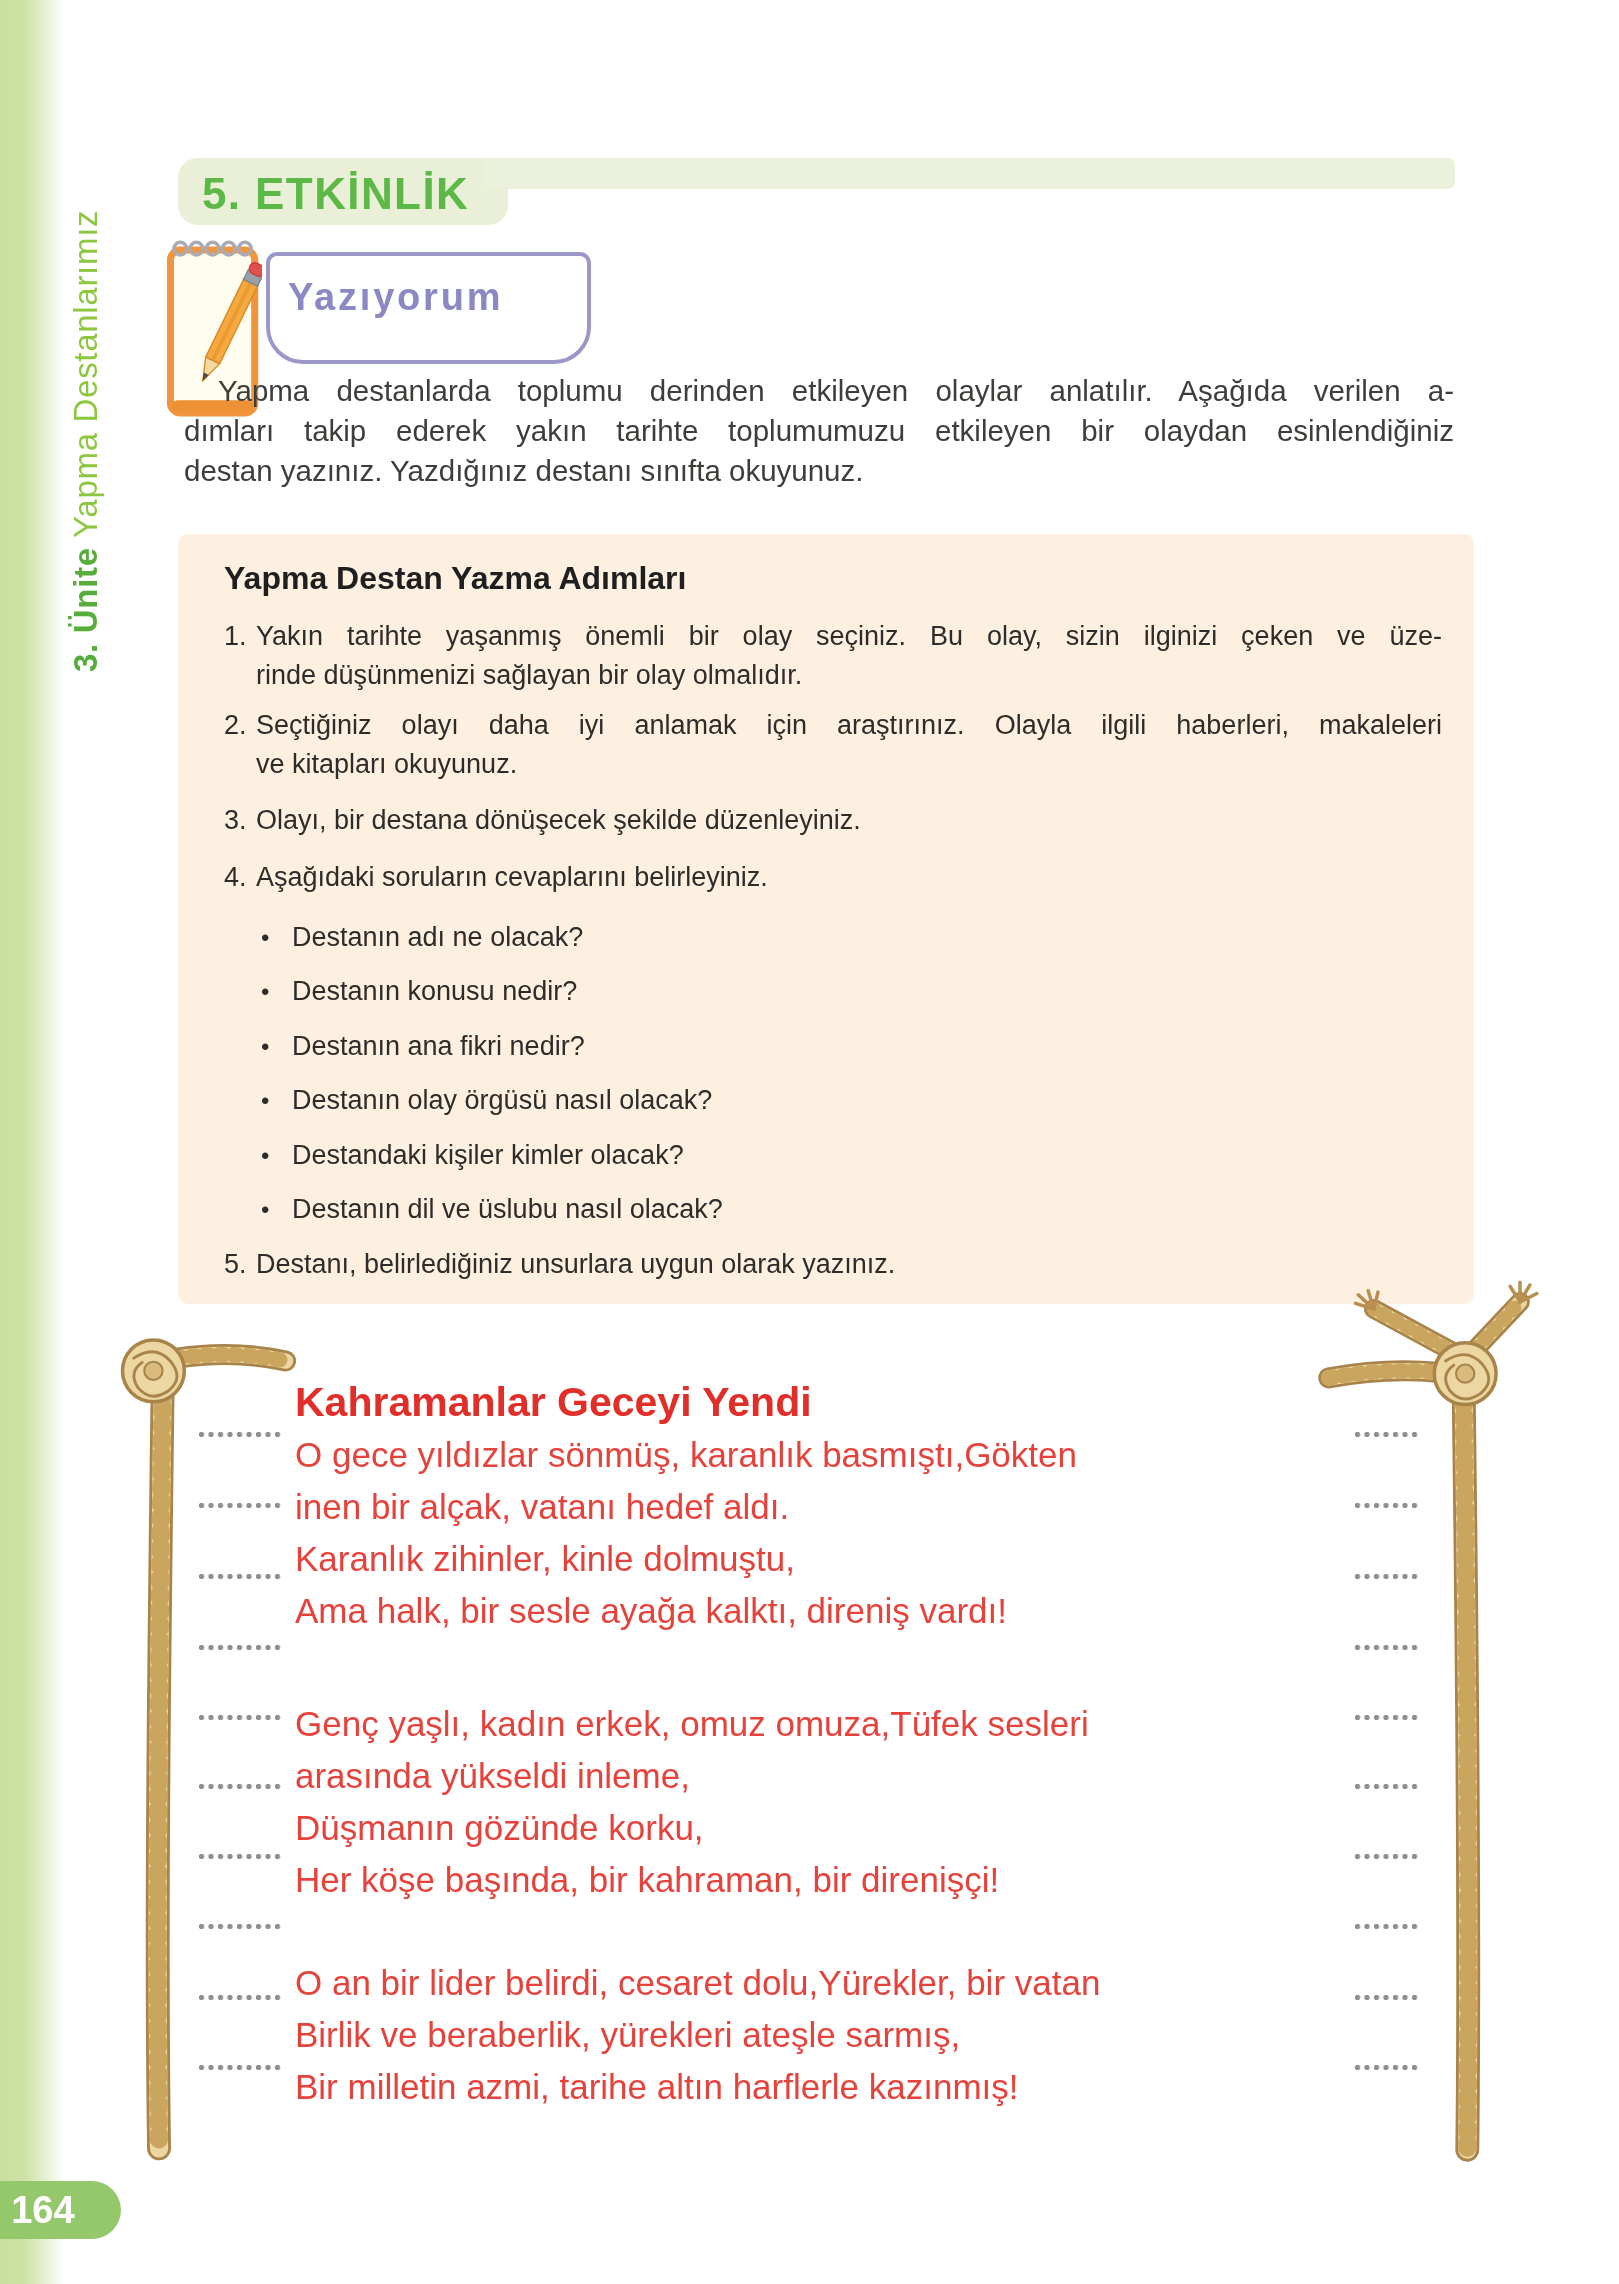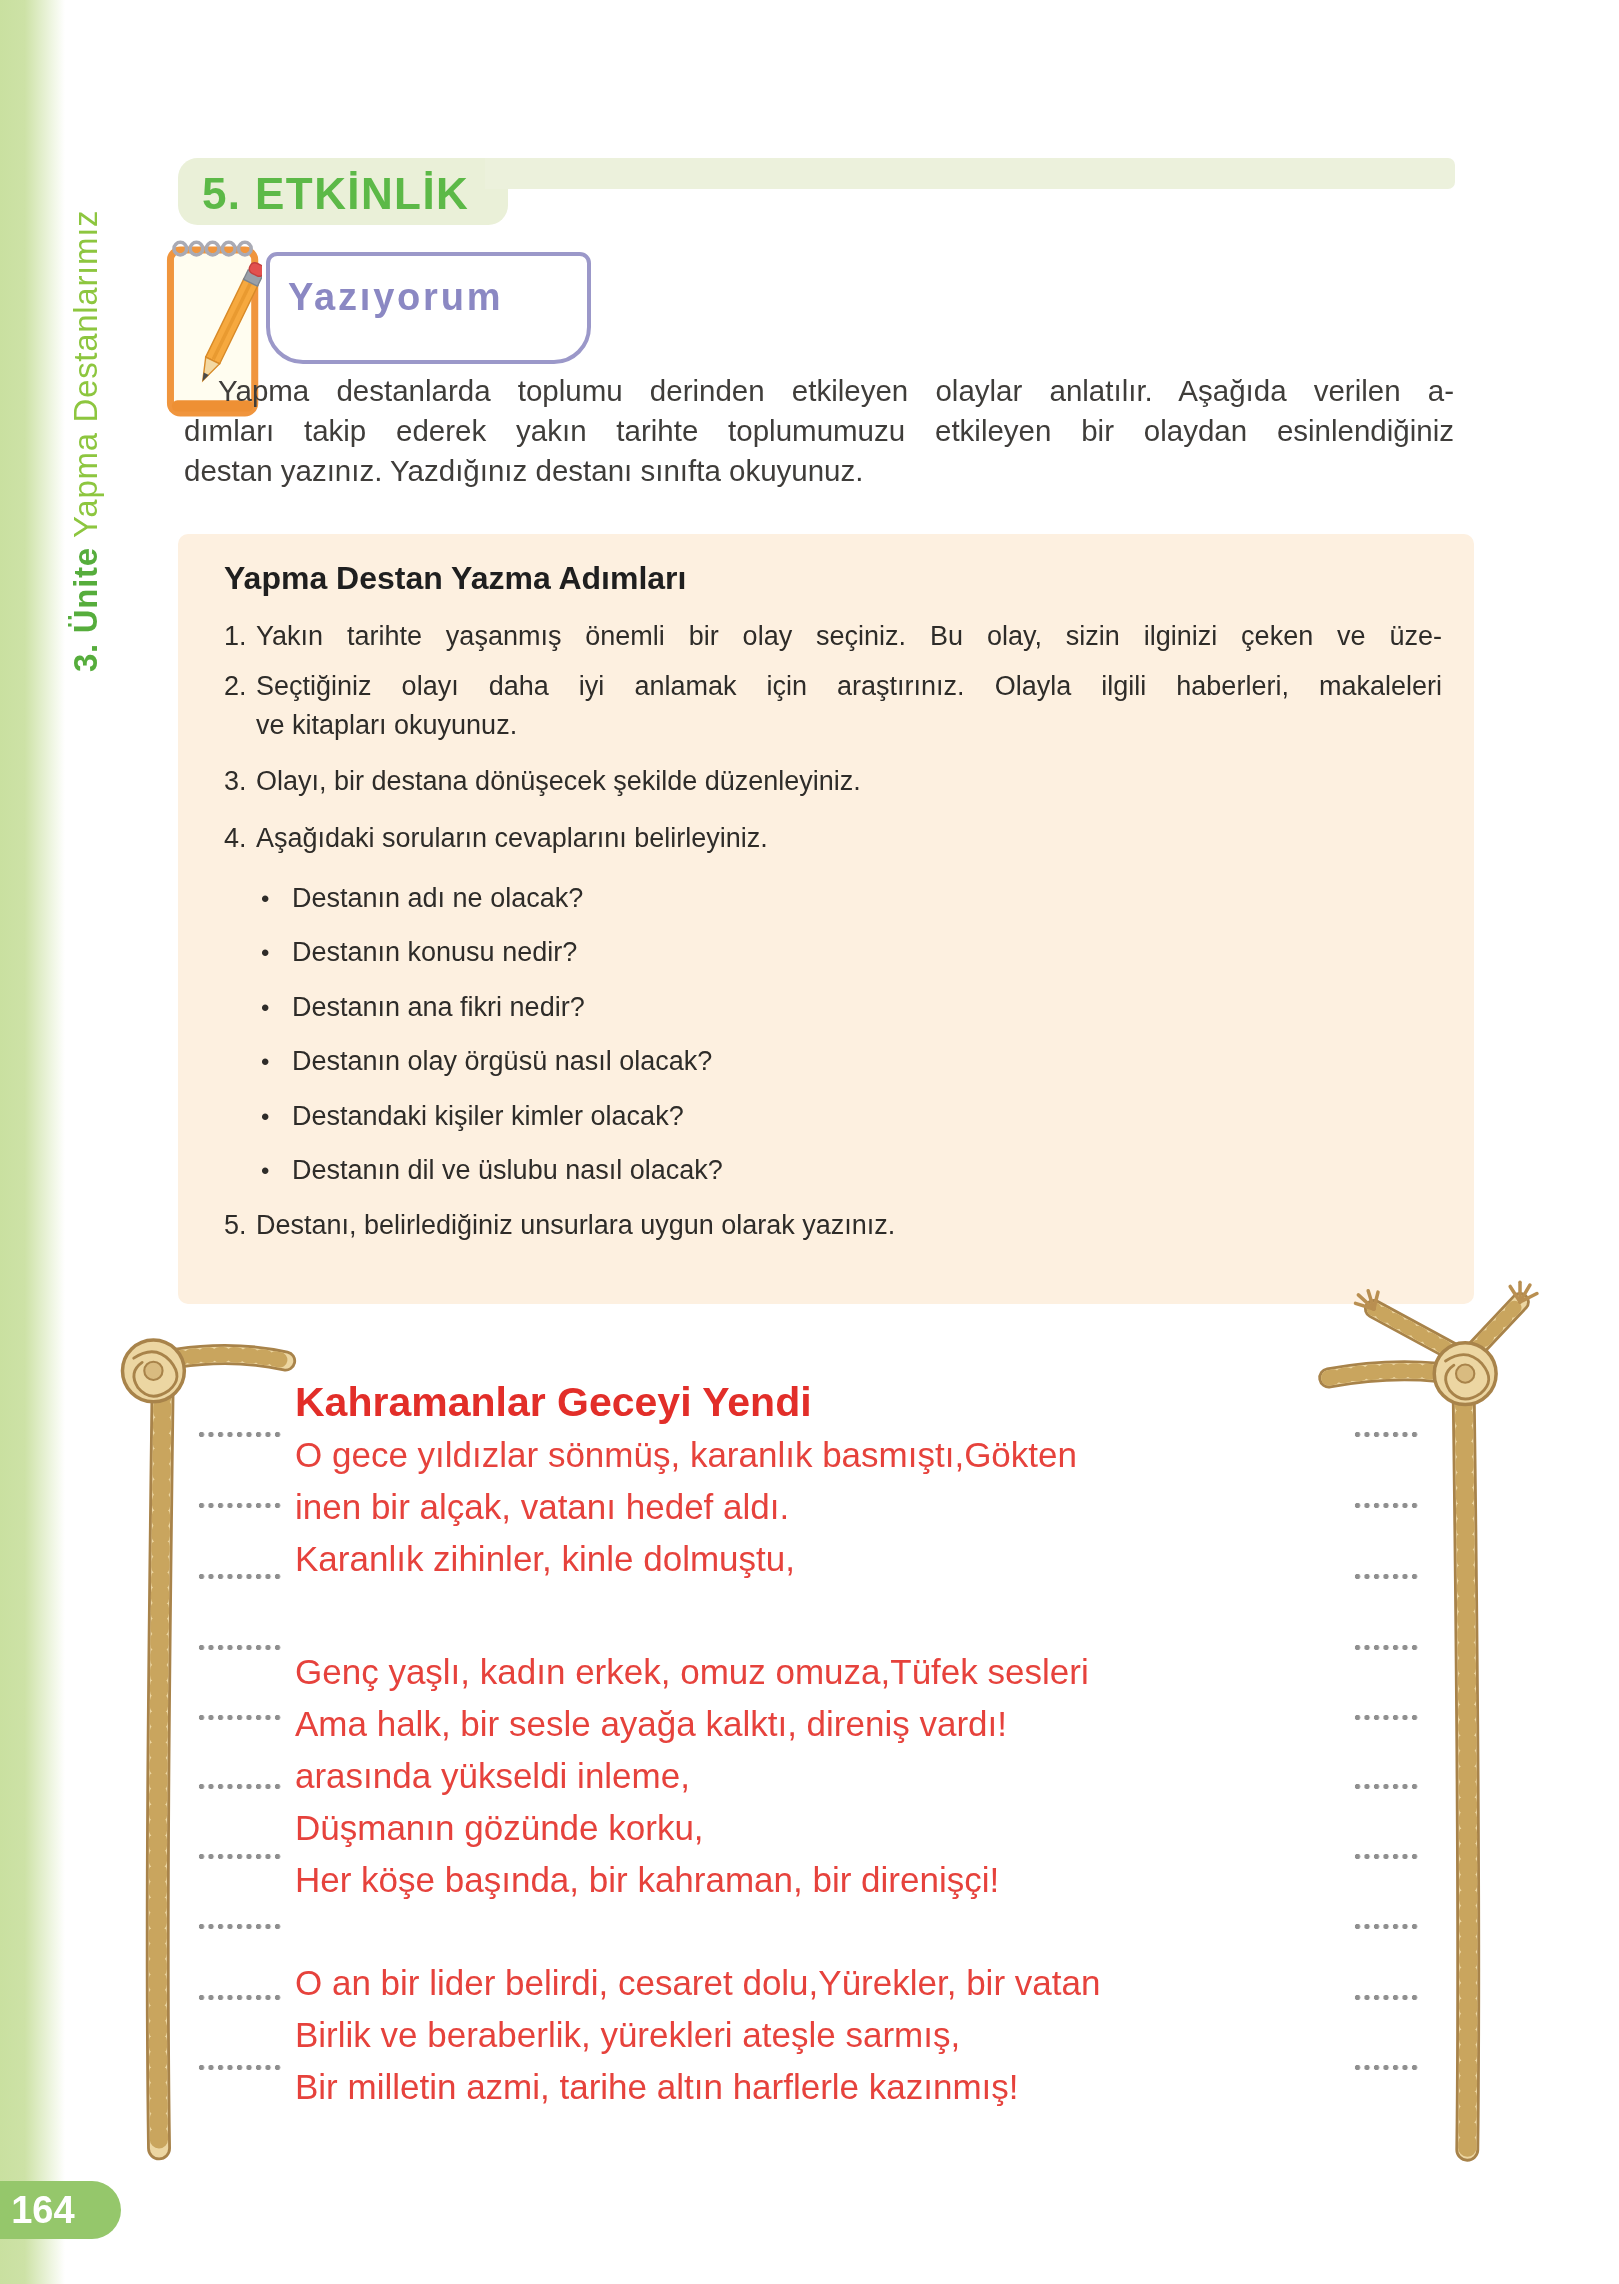--- a/index.html
+++ b/index.html
@@ -129,20 +129,21 @@
     <div class="line">destan yazınız. Yazdığınız destanı sınıfta okuyunuz.</div>
   </div>
 
   <div class="steps-box">
     <div class="steps-title">Yapma Destan Yazma Adımları</div>
 
     <div class="step mt1">
       <span class="num">1.</span>
       <span class="lines">
         <div class="l just">Yakın tarihte yaşanmış önemli bir olay seçiniz. Bu olay, sizin ilginizi çeken ve üze-</div>
+        <div class="l">rinde düşünmenizi sağlayan bir olay olmalıdır.</div>
       </span>
     </div>
 
     <div class="step mt2">
       <span class="num">2.</span>
       <span class="lines">
         <div class="l just">Seçtiğiniz olayı daha iyi anlamak için araştırınız. Olayla ilgili haberleri, makaleleri</div>
         <div class="l">ve kitapları okuyunuz.</div>
       </span>
     </div>
@@ -241,22 +242,22 @@
       <path d="M2056 1936 q 30 -20 52 4 q 20 24 -2 42 q -26 18 -44 -4 q -14 -22 6 -36" stroke="#a8834a" stroke-width="4"></path>
       <circle cx="2084" cy="1954" r="13" fill="#d9bb80" stroke="#a8834a" stroke-width="3"></circle>
     </g>
   </svg>
 
   <div class="poem">
     <div class="poem-title">Kahramanlar Geceyi Yendi</div>
     <div class="pl">O gece yıldızlar sönmüş, karanlık basmıştı,Gökten</div>
     <div class="pl">inen bir alçak, vatanı hedef aldı.</div>
     <div class="pl">Karanlık zihinler, kinle dolmuştu,</div>
+    <div class="pl">Ama halk, bir sesle ayağa kalktı, direniş vardı!</div>
     <div class="pl gap1">Genç yaşlı, kadın erkek, omuz omuza,Tüfek sesleri</div>
-    <div class="pl">Ama halk, bir sesle ayağa kalktı, direniş vardı!</div>
     <div class="pl">arasında yükseldi inleme,</div>
     <div class="pl">Düşmanın gözünde korku,</div>
     <div class="pl">Her köşe başında, bir kahraman, bir direnişçi!</div>
     <div class="pl gap2">O an bir lider belirdi, cesaret dolu,Yürekler, bir vatan</div>
     <div class="pl">Birlik ve beraberlik, yürekleri ateşle sarmış,</div>
     <div class="pl">Bir milletin azmi, tarihe altın harflerle kazınmış!</div>
   </div>
 
   <div class="pill">
     <span>164</span>

